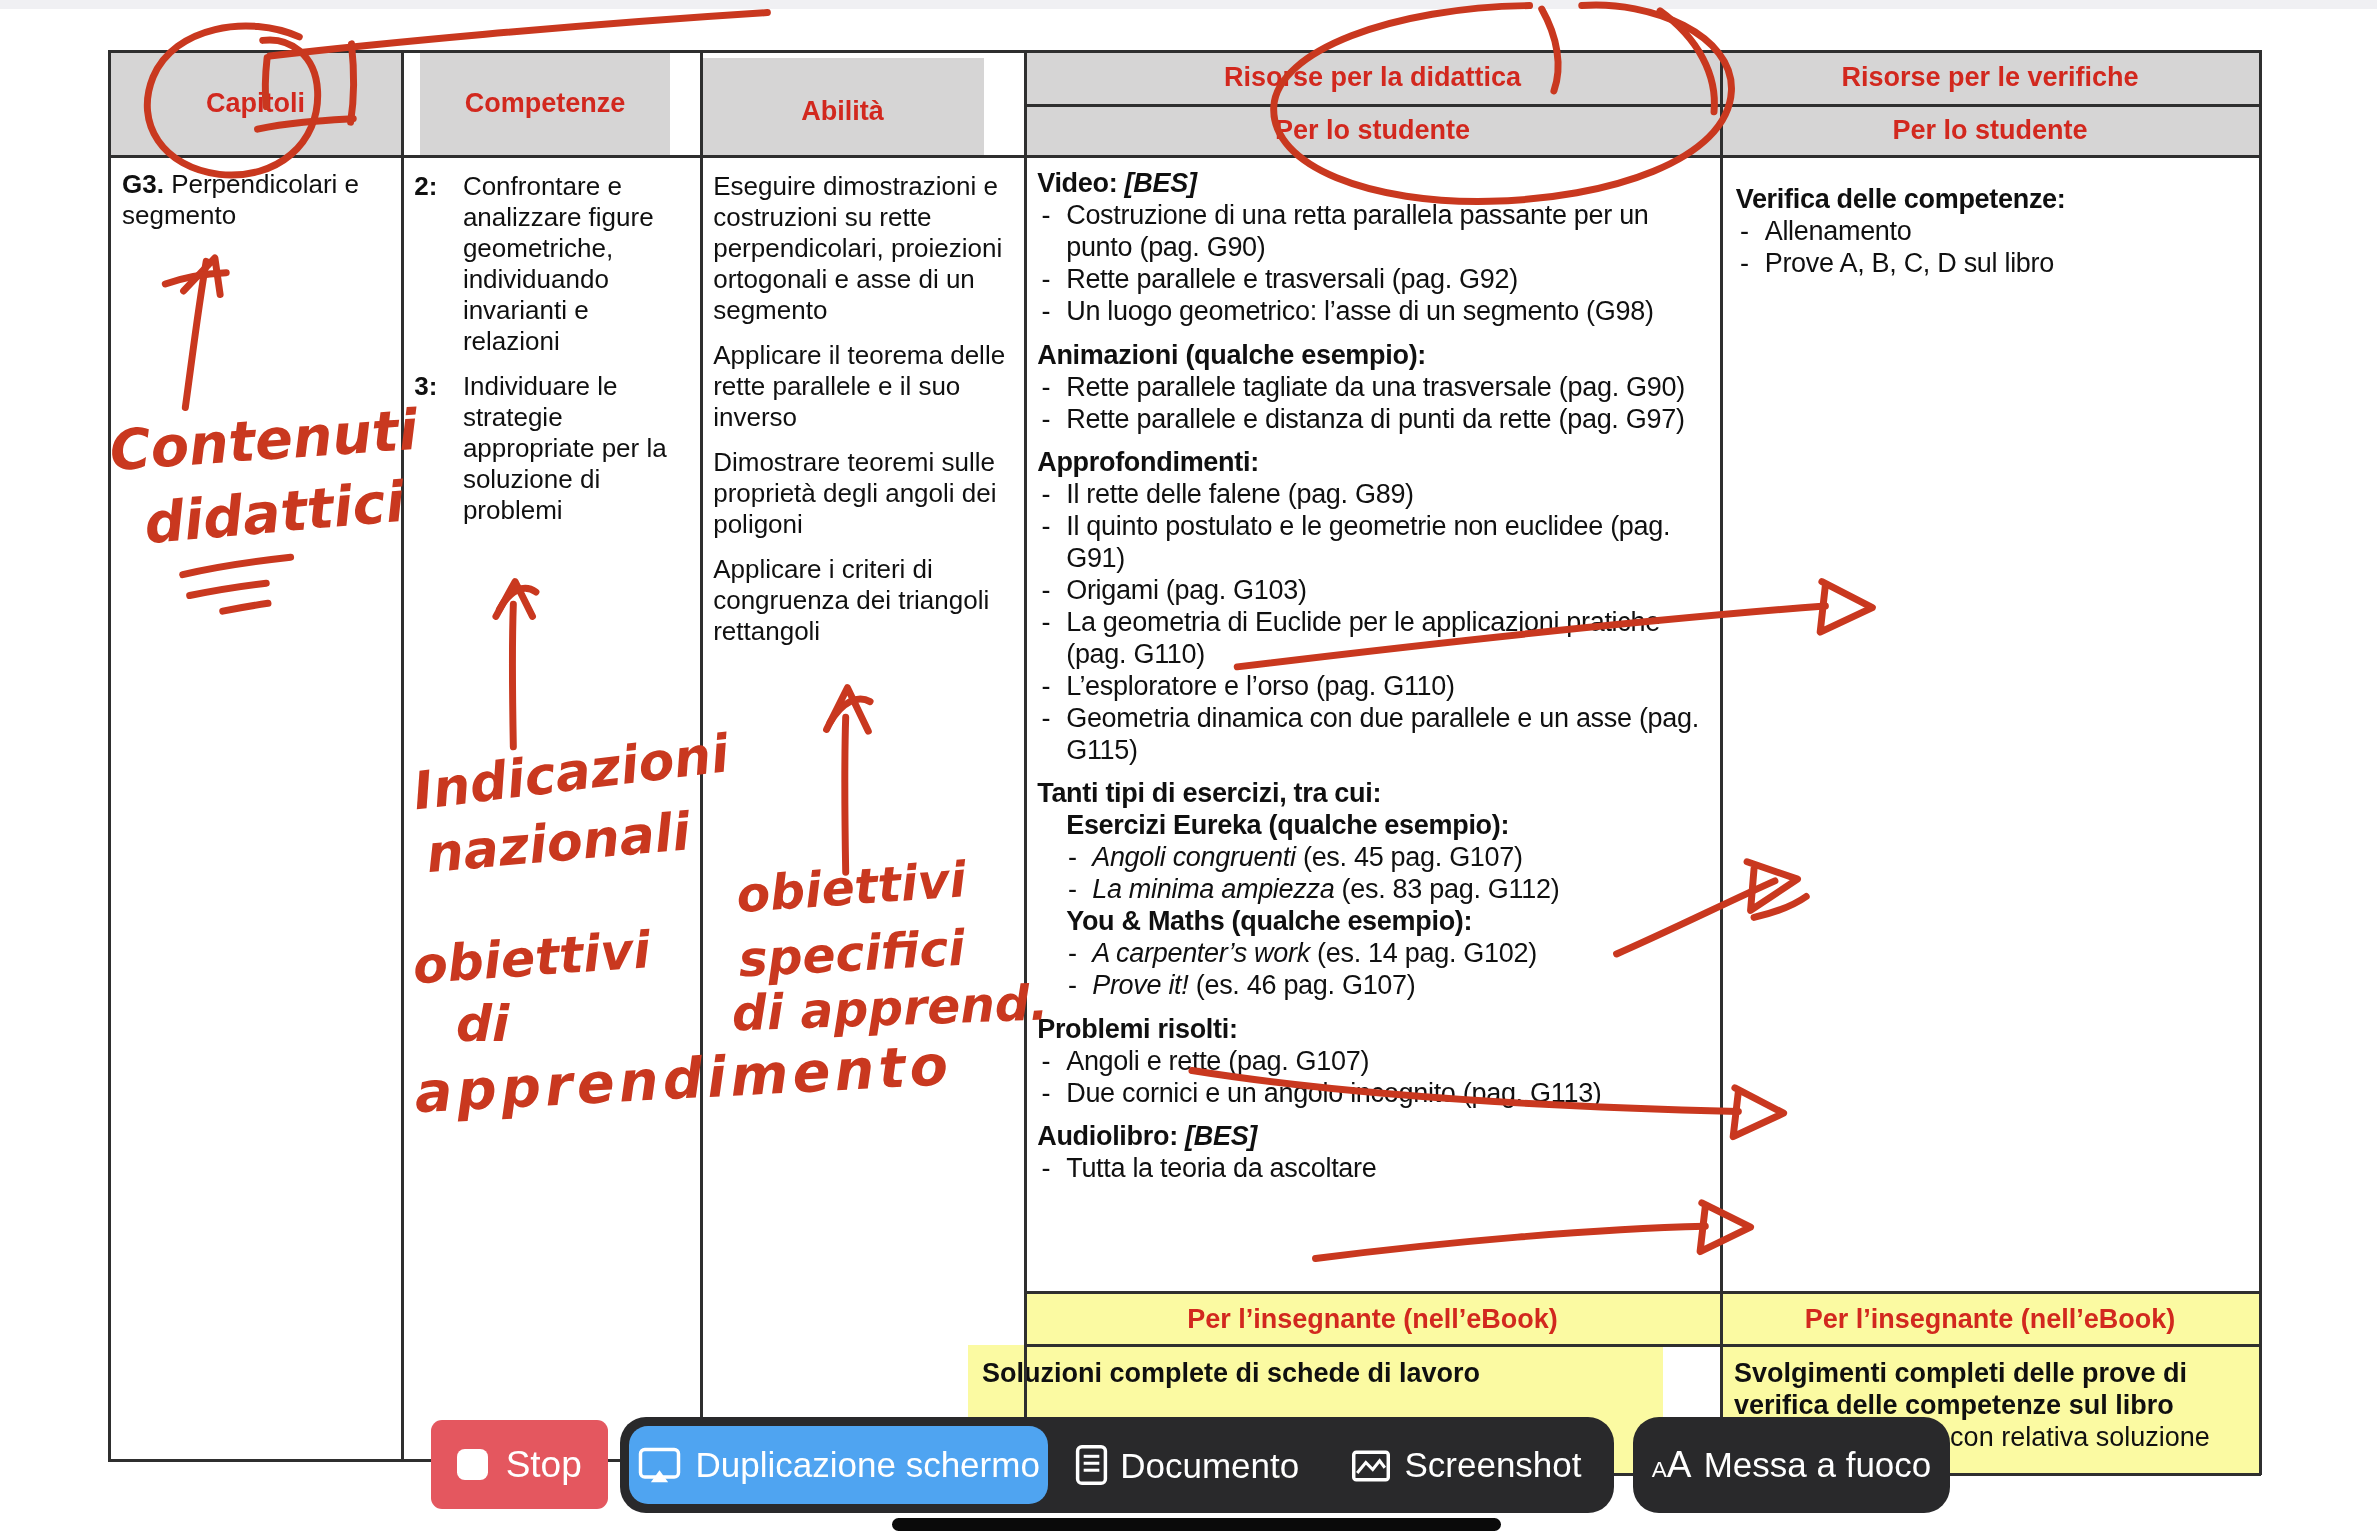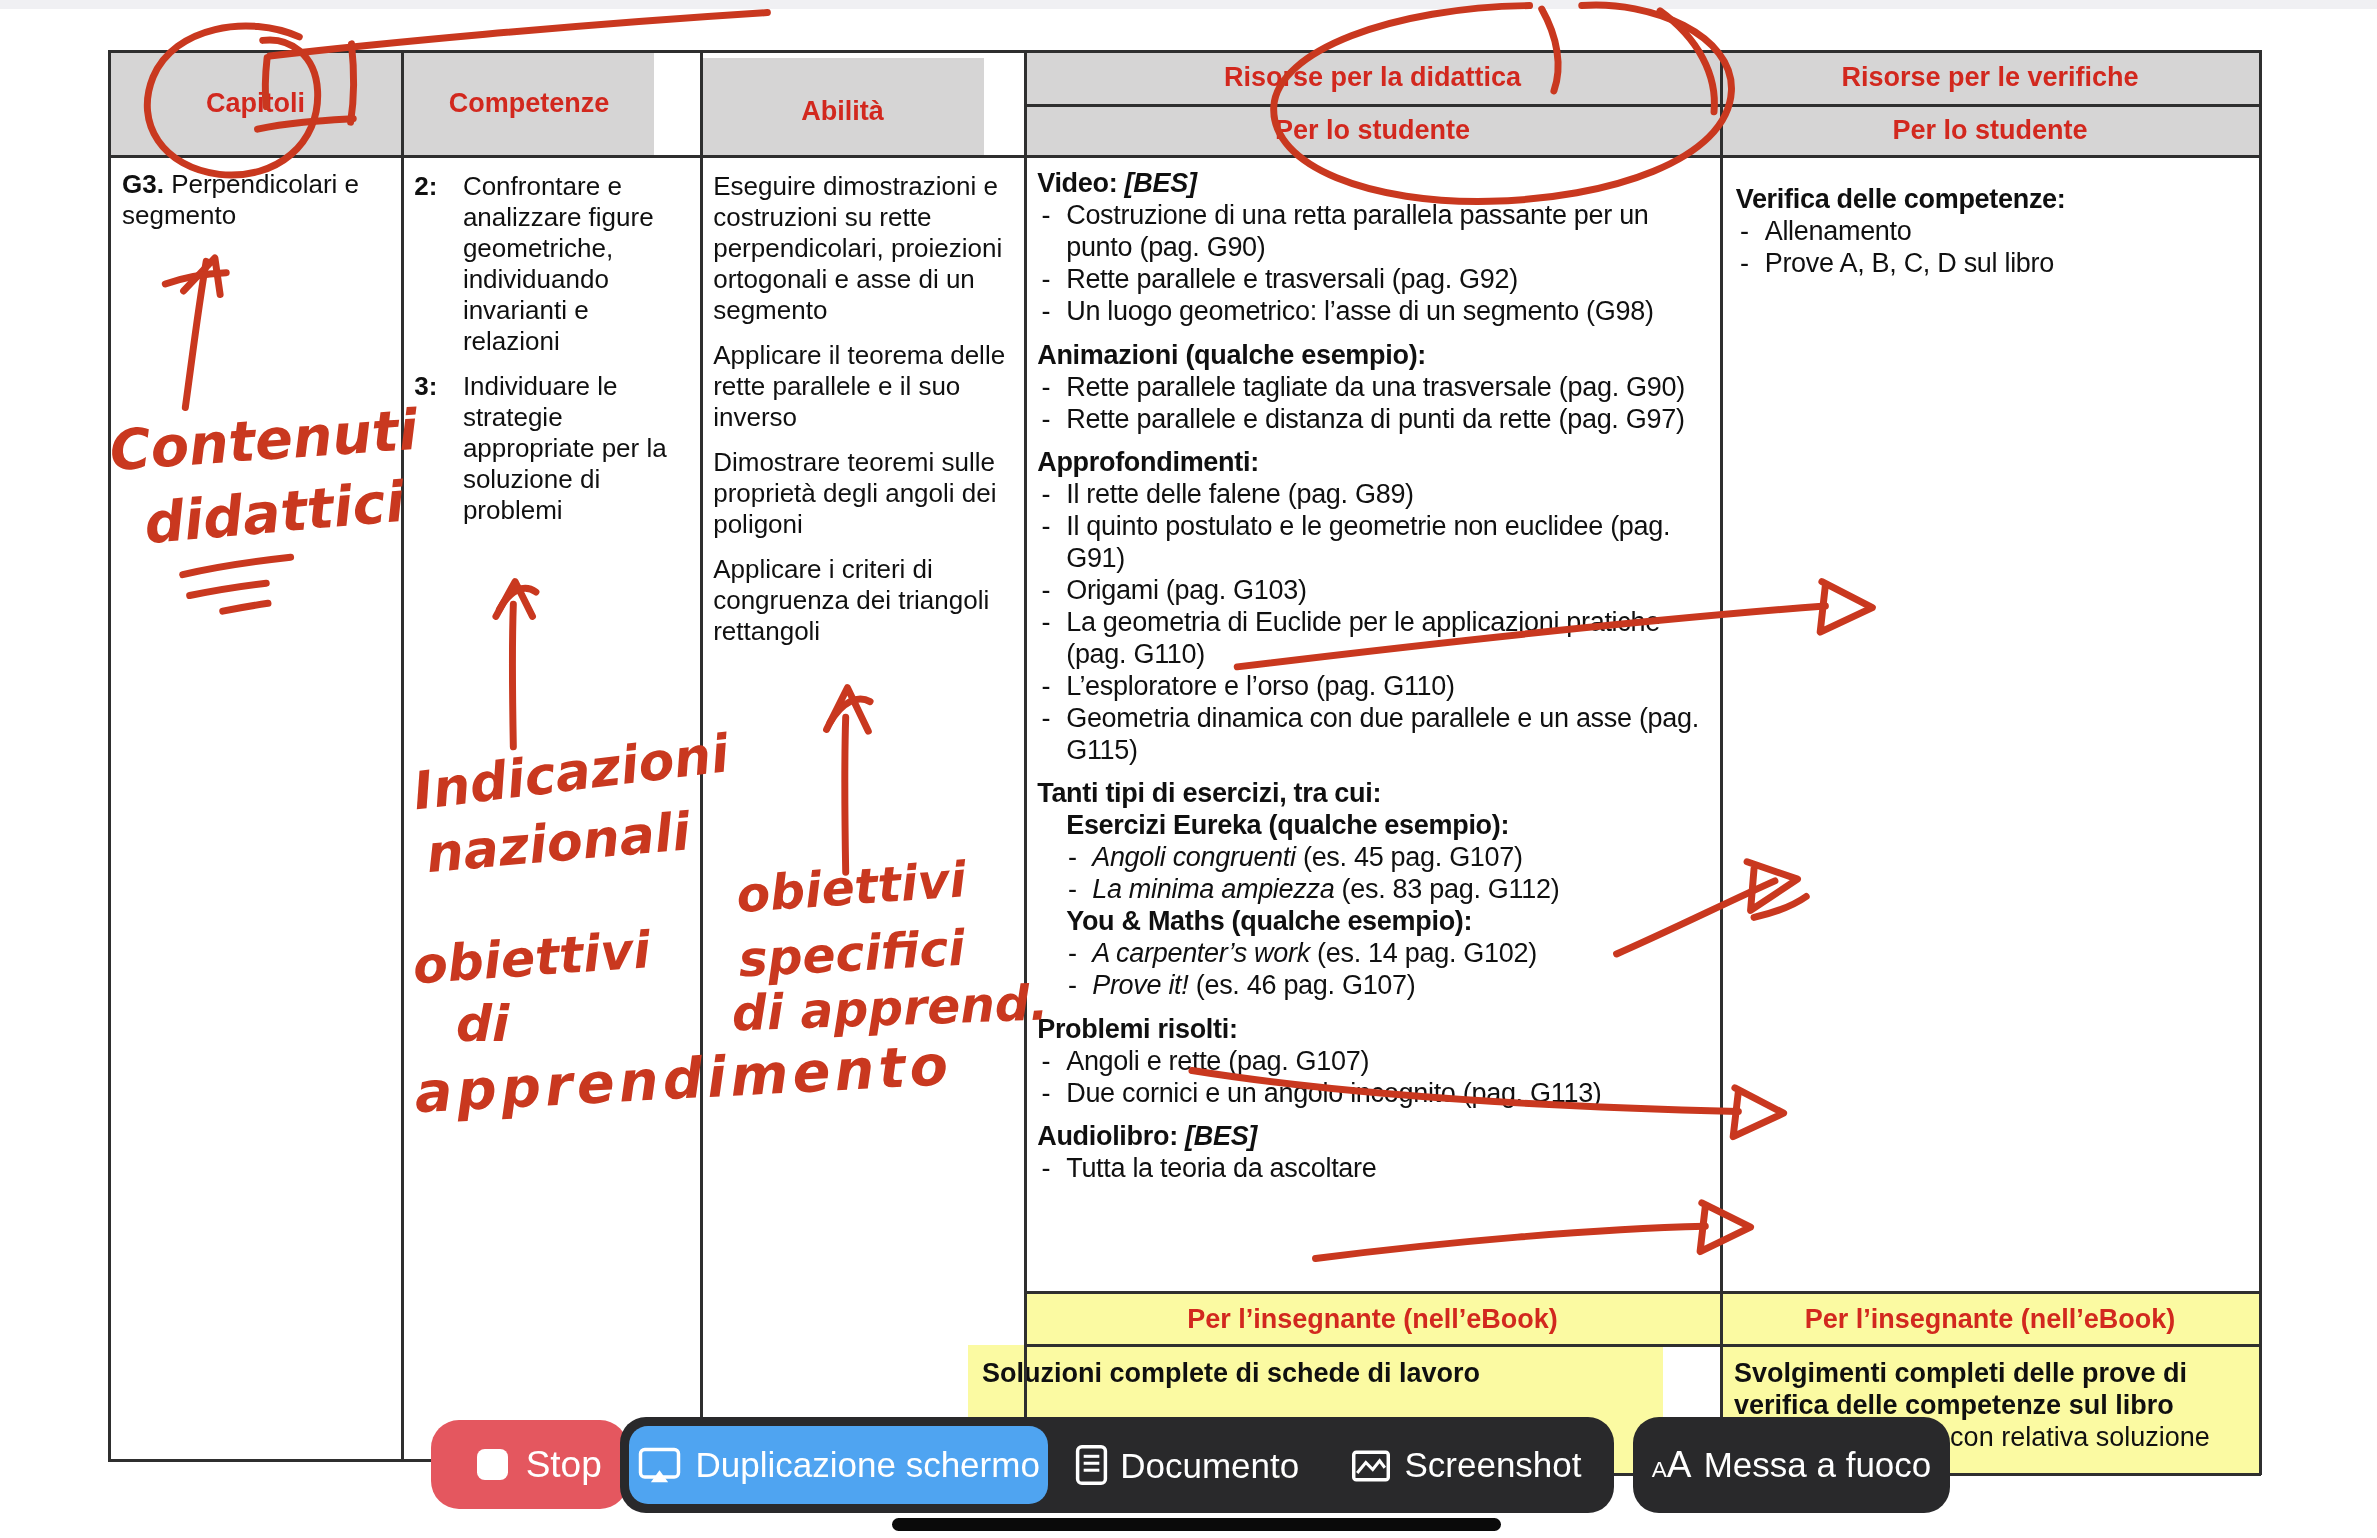--- a/index.html
+++ b/index.html
@@ -26,23 +26,23 @@
   .li2::before{content:"-";position:absolute;left:1.7px;}
   .it{font-style:italic;}
   .yhead{background:#fbfaa2;display:flex;align-items:center;justify-content:center;
          color:#d2281e;font-weight:bold;font-size:27px;}
   .ybody{background:#fbfaa2;font-size:27px;line-height:32px;font-weight:bold;padding:12.2px 14px;}
   .yp2{margin-top:22.6px;}
   .normal{font-weight:normal;}
   
   .ink{position:absolute;left:0;top:0;z-index:6;pointer-events:none;}
   
-  .btn-stop{position:absolute;left:431px;top:1420px;width:177px;height:89px;border-radius:28px;
+  .btn-stop{position:absolute;left:431px;top:1420px;width:177px;height:89px;border-radius:11px;
             background:#e4575f;display:flex;align-items:center;justify-content:center;gap:17.4px;
-            color:#fff;font-size:37px;z-index:10;padding-left:20px;}
+            color:#fff;font-size:37px;z-index:10;}
   .stop-sq{width:31px;height:31px;background:#fff;border-radius:7.8px;}
   .panel{position:absolute;background:#29292b;border-radius:26px;display:flex;align-items:center;
          color:#fff;font-size:35px;z-index:10;}
   .panel1{left:620px;top:1417px;width:994px;height:96px;padding:0 8.7px;box-sizing:border-box;}
   .panel2{left:1633px;top:1417px;width:317px;height:96px;justify-content:center;gap:12.2px;}
   .btn-mirror{flex:none;width:419px;height:78px;border-radius:19px;background:#4fa4f1;
               display:flex;align-items:center;justify-content:center;gap:14px;color:#fff;}
   .tb-group{flex:1;display:flex;align-items:flex-end;justify-content:center;gap:12.2px;}
   .aa{display:flex;align-items:baseline;}
   .aa .a1{font-size:22.6px;}
@@ -52,21 +52,21 @@
 </style>
 </head>
 <body>
 
 <div class="screen">
   <div class="topstrip"></div>
 
   <div class="cell hdr" style="left:109px;top:50px;width:293px;height:106px;">
       <span>Capitoli</span>
     </div>
-  <div class="cell hdr" style="left:404px;top:50px;width:250px;height:106px;">
+  <div class="cell hdr" style="left:420px;top:50px;width:250px;height:106px;">
       <span>Competenze</span>
     </div>
   <div class="cell hdr" style="left:701px;top:58px;width:283px;height:106px;">
       <span>Abilità</span>
     </div>
   <div class="cell hdr" style="left:1025px;top:50px;width:695px;height:55px;">
       <span>Risorse per la didattica</span>
     </div>
   <div class="cell hdr" style="left:1025px;top:105px;width:695px;height:51px;">
       <span>Per lo studente</span>

